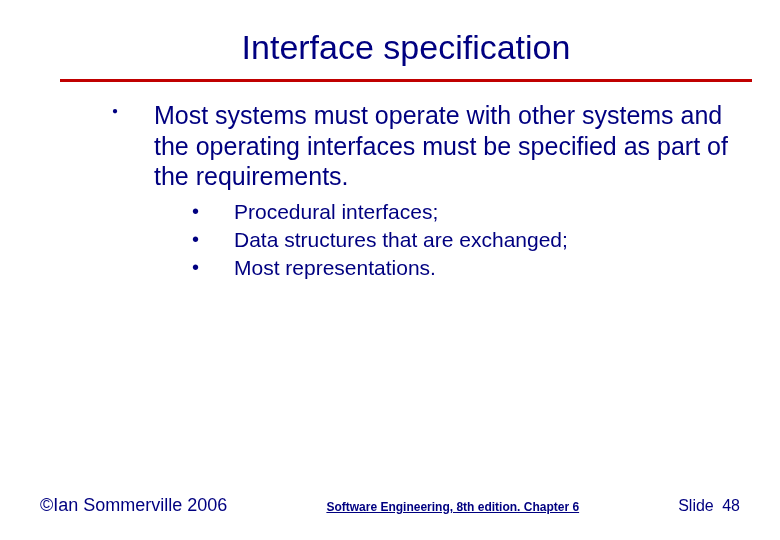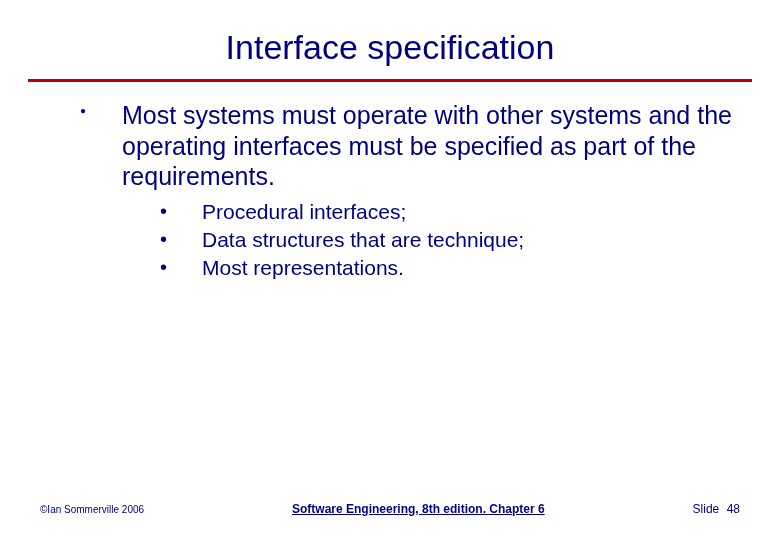--- a/index.html
+++ b/index.html
@@ -10,20 +10,21 @@
     background: #ffffff;
     font-family: Arial, Helvetica, sans-serif;
     color: #000080;
     overflow: hidden;
   }
   .slide {
     width: 780px;
     height: 540px;
     position: relative;
     box-sizing: border-box;
+    padding-left: 32px;
   }
   .title {
     text-align: center;
     font-size: 34px;
     padding-top: 28px;
     padding-bottom: 12px;
     color: #000080;
   }
   .rule {
     height: 3px;
@@ -80,52 +81,52 @@
     right: 0;
     bottom: 24px;
     padding: 0 40px;
     display: flex;
     justify-content: space-between;
     align-items: baseline;
     font-size: 12px;
     color: #000080;
   }
   .footer .left {
-    font-size: 10px;
+    font-size: 18px;
   }
   .footer .center {
     font-size: 12px;
     font-weight: bold;
     flex: 1;
     text-align: center;
     text-decoration: underline;
   }
   .footer .right {
-    font-size: 12px;
+    font-size: 16px;
     white-space: nowrap;
   }
   .footer .right .num {
     margin-left: 4px;
   }
 </style>
 </head>
 <body>
 
 <div class="slide">
 
   <div class="title">Interface specification</div>
   <div class="rule"></div>
 
   <div class="content">
     <ul class="main">
       <li>Most systems must operate with other systems and the operating interfaces must be specified as part of the requirements.</li>
     </ul>
     <ul class="sub">
       <li>Procedural interfaces;</li>
-      <li>Data structures that are technique;</li>
+      <li>Data structures that are exchanged;</li>
       <li>Most representations.</li>
     </ul>
   </div>
 
   <div class="footer">
     <div class="left">©Ian Sommerville 2006</div>
     <div class="center">Software Engineering, 8th edition. Chapter 6</div>
     <div class="right">
       <span>Slide</span>
       <span class="num">48</span>

